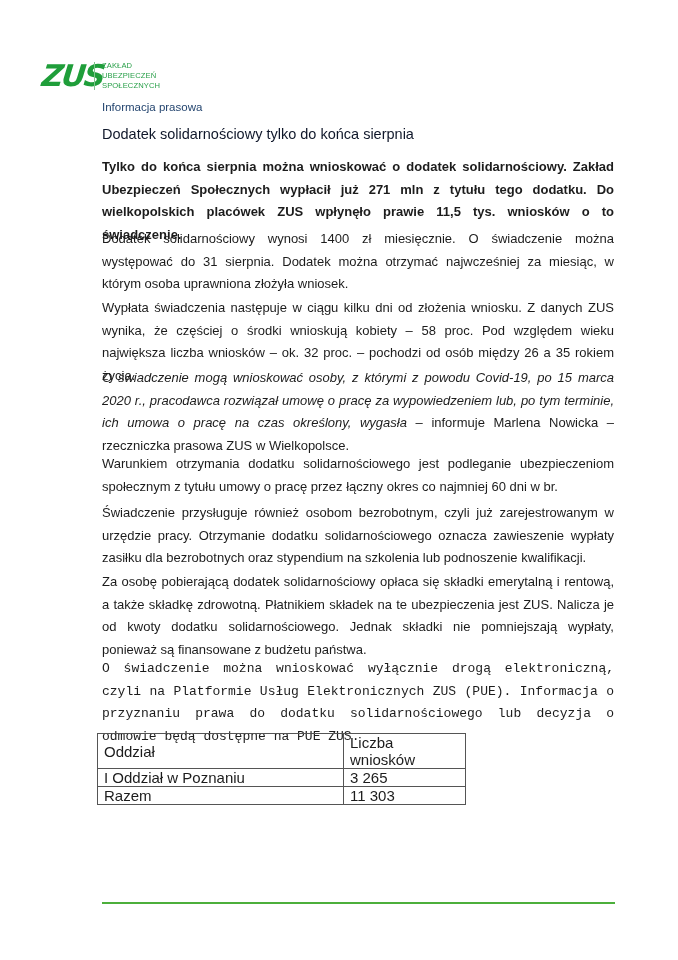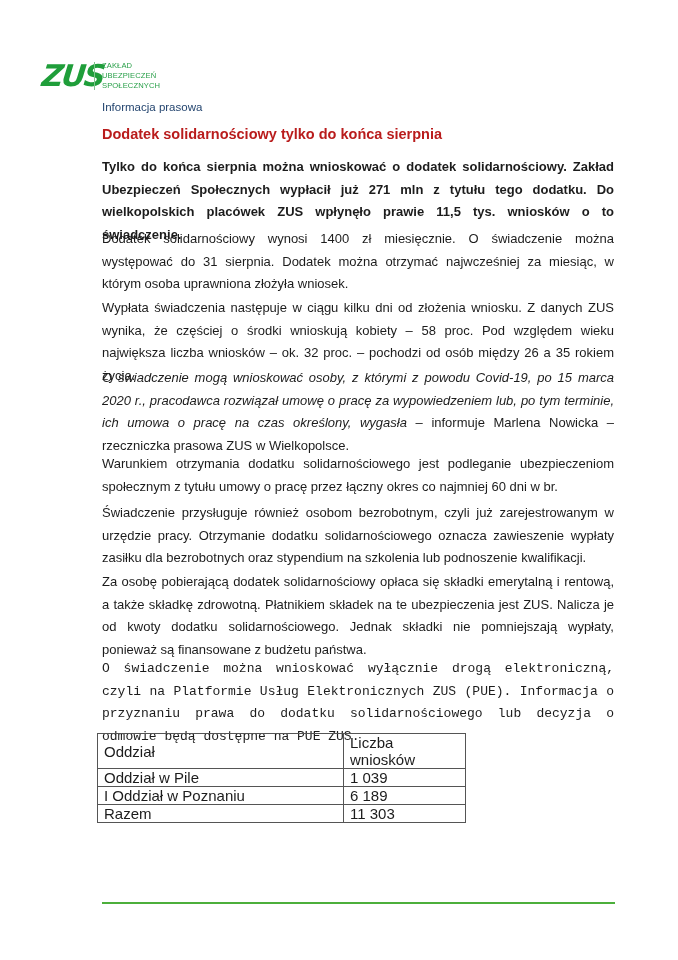--- a/index.html
+++ b/index.html
@@ -5,21 +5,21 @@
   html, body { margin: 0; padding: 0; background: #ffffff; }
   body { width: 678px; height: 960px; position: relative; overflow: hidden;
          font-family: "Liberation Sans", "DejaVu Sans", sans-serif; color: #1a1a1a; }
   .logo { position: absolute; left: 42px; top: 60px; height: 32px; display: flex; align-items: center; }
   .logo-mark { font-family: "DejaVu Sans", sans-serif; font-weight: bold; font-size: 30px; color: #1f9e3a;
                letter-spacing: -2px; font-style: italic; line-height: 30px; transform: skewX(-6deg); }
   .logo-divider { position: absolute; left: 52px; top: 2px; width: 1px; height: 28px; background: #7fc48e; }
   .logo-text { position: absolute; left: 60px; top: 1px; font-size: 7.6px; line-height: 10px;
                color: #2aa04a; font-weight: normal; letter-spacing: 0.1px; white-space: nowrap; }
   .info { position: absolute; left: 102px; top: 101px; font-size: 11.5px; color: #24456f; }
-  .title { position: absolute; left: 102px; top: 126px; font-size: 14.5px; font-weight: bold; color: #b91c1c; white-space: nowrap; }
+  .title { position: absolute; left: 102px; top: 126px; font-size: 14.5px; font-weight: normal; color: #0f172a; white-space: nowrap; }
   .para { position: absolute; left: 102px; width: 512px; font-size: 13px; line-height: 22.5px;
           text-align: justify; color: #1c1c1c; margin: 0; }
   .para.lead { font-weight: bold; }
   .para i { font-style: italic; }
   table.stats { position: absolute; left: 97px; top: 733px; border-collapse: collapse;
                 font-size: 15px; color: #1c1c1c; }
   table.stats td { border: 1px solid #555; height: 17px; padding: 0 6px; line-height: 17px; }
   table.stats td.c1 { width: 233px; }
   table.stats td.c2 { width: 109px; }
   .footer-line { position: absolute; left: 102px; top: 902px; width: 513px; height: 2px; background: #4caf3b; }
@@ -57,26 +57,22 @@
 
 <p class="para" style="top:658px;font-family:Liberation Mono, monospace;">O świadczenie można wnioskować wyłącznie drogą elektroniczną, czyli na Platformie Usług Elektronicznych ZUS (PUE). Informacja o przyznaniu prawa do dodatku solidarnościowego lub decyzja o odmowie będą dostępne na PUE ZUS.</p>
 
 <table class="stats">
   <tbody>
       <tr>
     <td class="c1">Oddział</td>
     <td class="c2">Liczba wniosków</td>
   </tr>
   <tr>
-    <td class="c1">Oddział w Pile</td>
-    <td class="c2">1 039</td>
-  </tr>
-  <tr>
     <td class="c1">I Oddział w Poznaniu</td>
-    <td class="c2">6 189</td>
+    <td class="c2">3 265</td>
   </tr>
   <tr>
     <td class="c1">Razem</td>
     <td class="c2">11 303</td>
   </tr>
 </tbody>
   </table>
 
 <div class="footer-line"></div>
 

